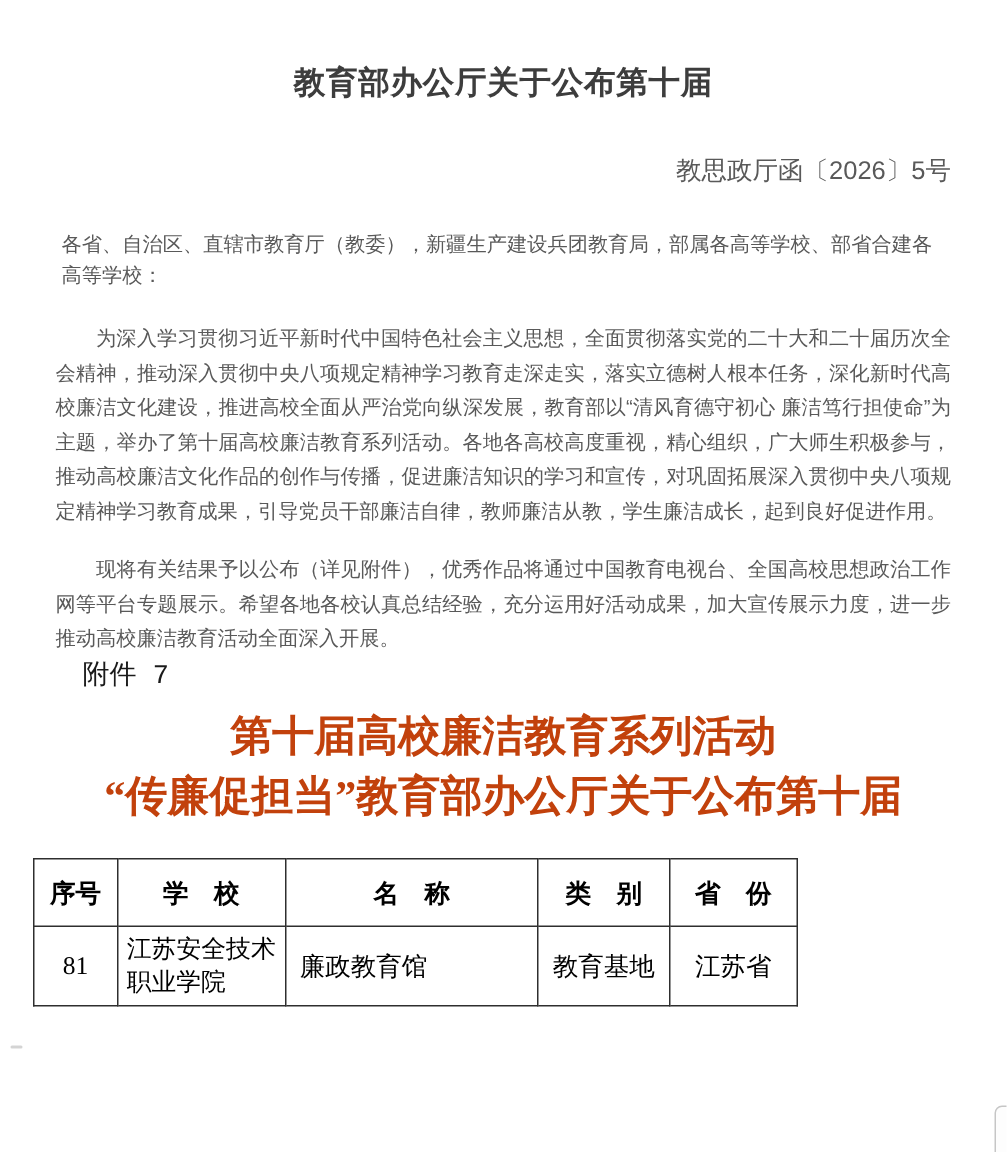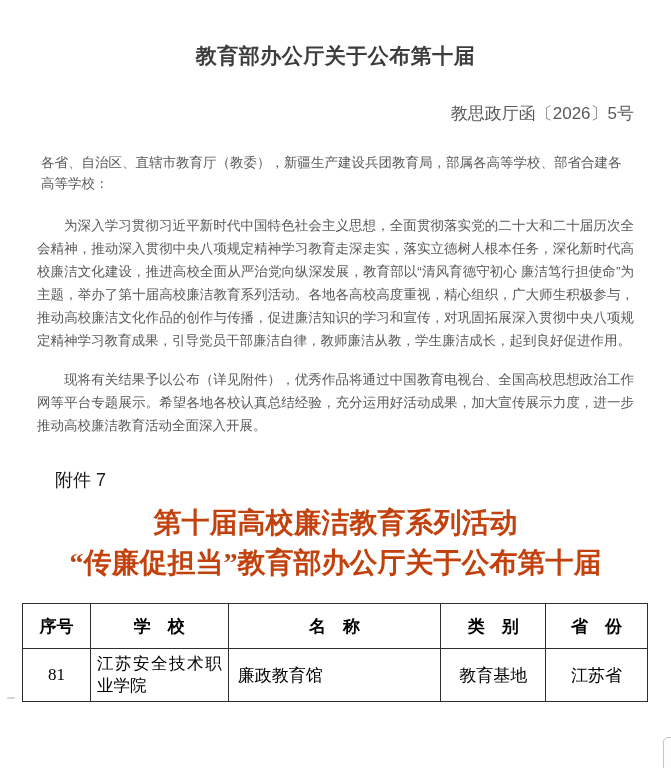--- a/index.html
+++ b/index.html
@@ -28,33 +28,33 @@
   }
   .para{
     margin-top:20px;padding:0 37px;font-size:13.5px;line-height:23px;
     text-align:justify;text-indent:2em;color:var(--notice-text);
   }
   .para.p2{margin-top:16px;}
 
   
   .attachment{font-family:"Liberation Serif","DejaVu Serif",serif;color:var(--ink);}
   .attachment-label{
-    margin-top:31px;padding-left:55px;font-size:18px;color:var(--ink);
-    font-family:Liberation Sans, sans-serif;
+    padding-left:55px;font-size:18px;color:var(--ink);
+    font-family:Liberation Mono, monospace;
   }
   .attachment-title{
     margin-top:11px;text-align:center;font-size:28px;line-height:40px;font-weight:bold;color:#c2410c;
   }
   .attachment-subtitle{
     margin-top:21px;text-align:center;font-size:17px;color:var(--ink);
   }
 
   
   .result-table{
-    margin:20px auto 0 22px;width:626px;border-collapse:collapse;
+    margin:20px auto 0 22px;width:510px;border-collapse:collapse;
     border:1.5px solid var(--table-border);
     font-family:"Liberation Serif","DejaVu Serif",serif;font-size:17px;color:#000;
   }
   .result-table th,.result-table td{
     border:1px solid var(--table-border);vertical-align:middle;
   }
   .result-table th{font-weight:bold;text-align:center;height:45px;font-size:17px;}
   .result-table td{height:53px;text-align:center;}
   .result-table td.cell-school{
     text-align:justify;padding:2px 6px;line-height:22px;font-size:16.5px;

